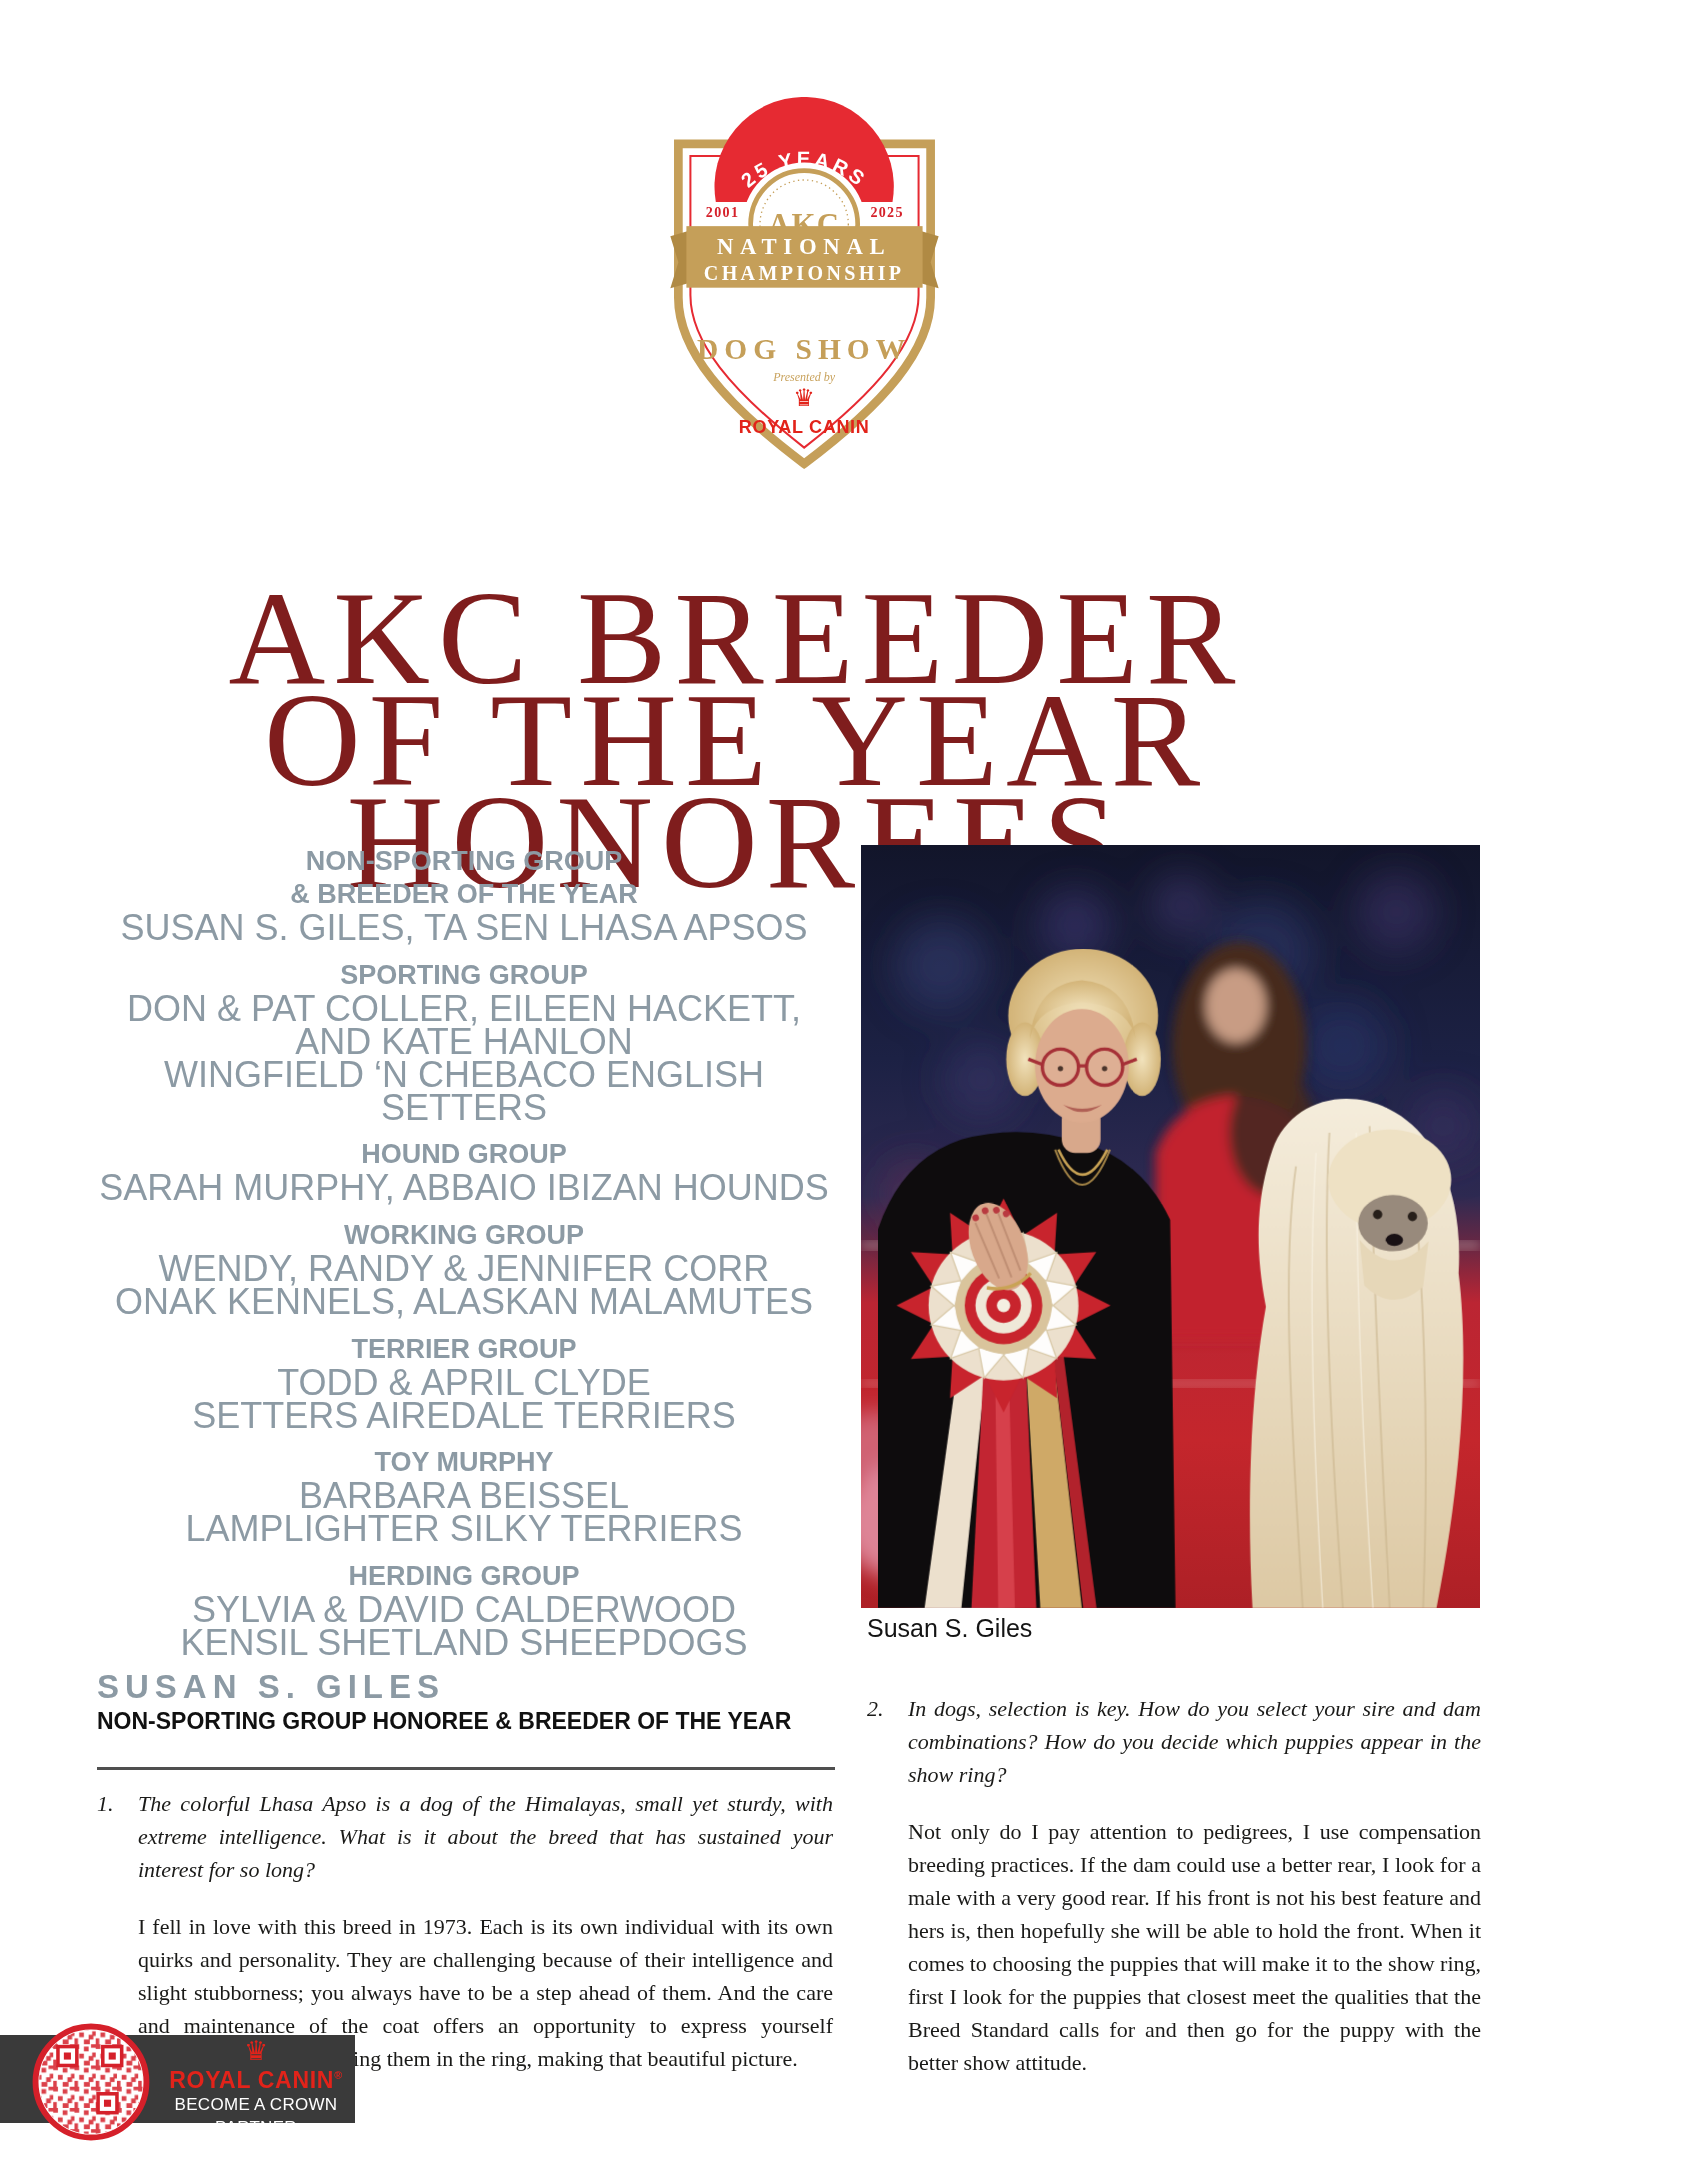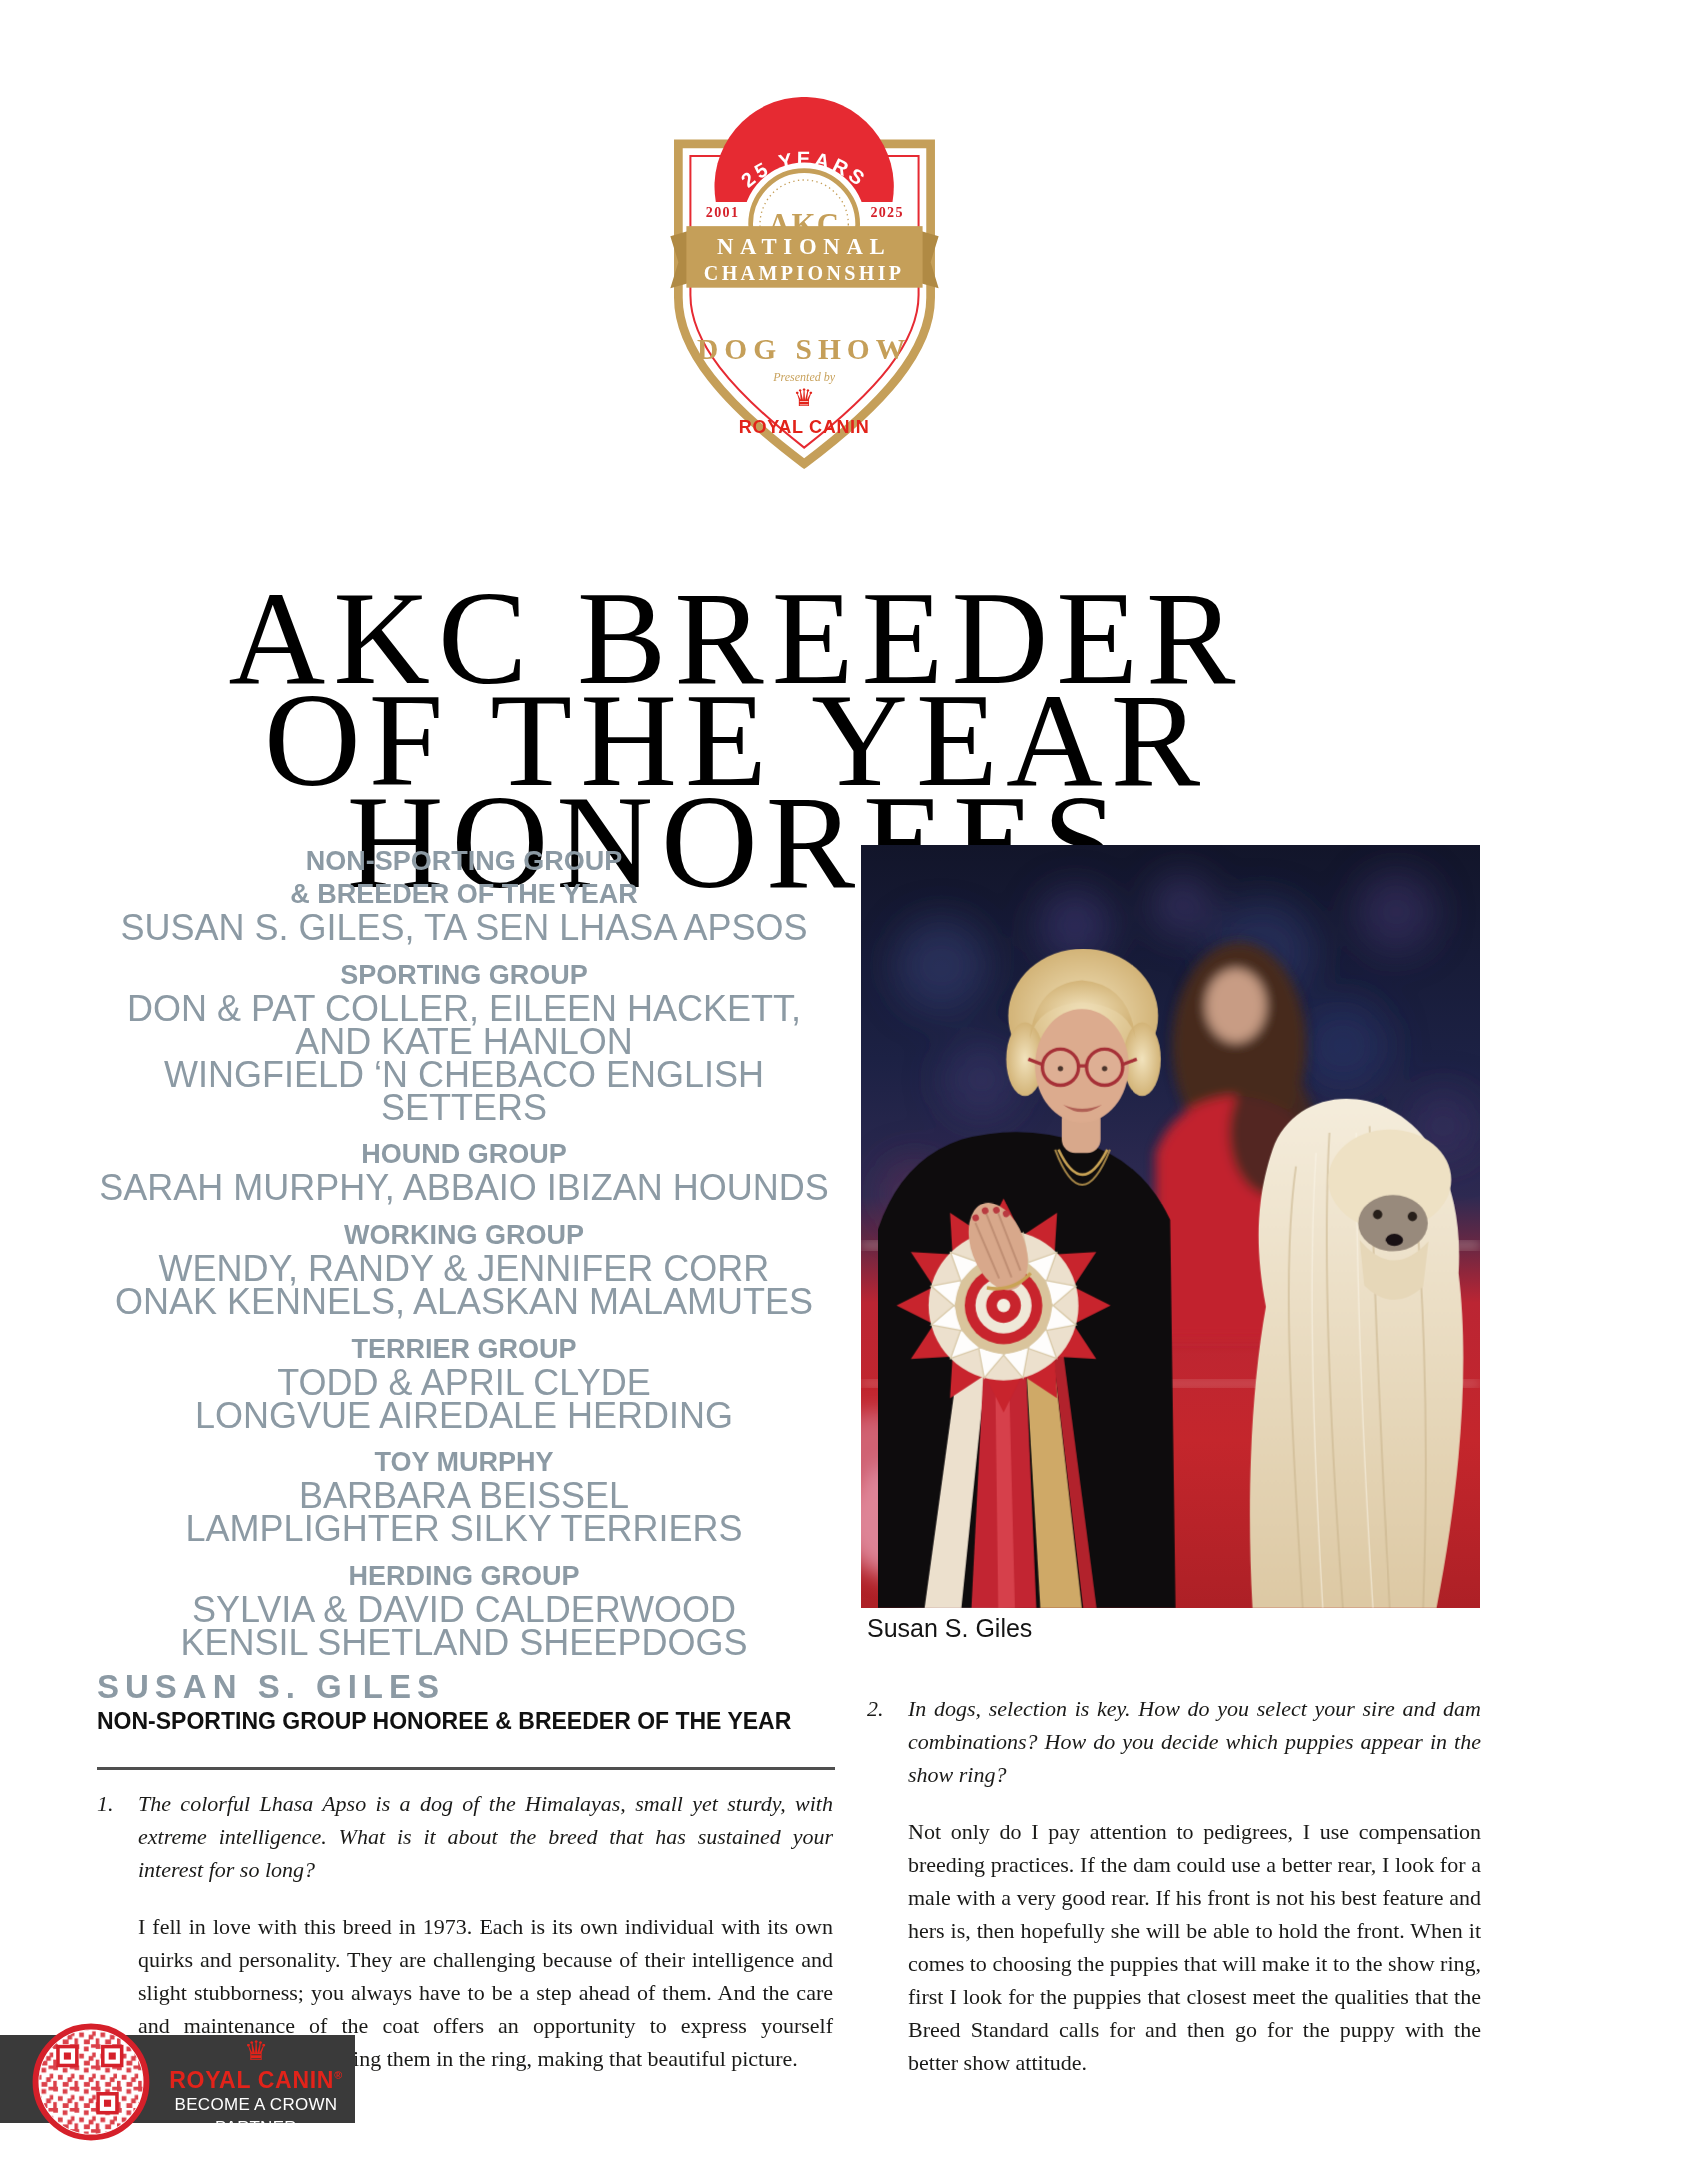--- a/index.html
+++ b/index.html
@@ -4,21 +4,21 @@
 <style>
   html,body{margin:0;padding:0;background:#fff;}
   .page{position:relative;width:1681px;height:2183px;background:#ffffff;overflow:hidden;
         font-family:"Liberation Sans",sans-serif;color:#1d1d1b;}
 
   
   .badge{position:absolute;left:669px;top:97px;width:271px;height:375px;}
 
   
   .title{position:absolute;left:100px;top:497px;width:1272px;text-align:center;
-         font-family:"Liberation Serif",serif;font-weight:400;color:#000000;
+         font-family:"Liberation Serif",serif;font-weight:400;color:#7f1d1d;
          font-size:134px;line-height:102px;letter-spacing:8px;}
   .title span{display:block;}
 
   
   .honorees{position:absolute;left:94px;top:845px;width:740px;text-align:center;
             color:#8c9aa4;}
   .group{margin-bottom:14.7px;}
   .group-heading{font-weight:700;font-size:27px;line-height:33px;}
   .group-name{font-weight:400;font-size:36px;line-height:33px;}
 
@@ -116,21 +116,21 @@
       <div class="group-name">SARAH MURPHY, ABBAIO IBIZAN HOUNDS</div>
     </div>
     <div class="group">
       <div class="group-heading">WORKING GROUP</div>
       <div class="group-name">WENDY, RANDY &amp; JENNIFER CORR</div>
       <div class="group-name">ONAK KENNELS, ALASKAN MALAMUTES</div>
     </div>
     <div class="group">
       <div class="group-heading">TERRIER GROUP</div>
       <div class="group-name">TODD &amp; APRIL CLYDE</div>
-      <div class="group-name">LONGVUE AIREDALE HERDING</div>
+      <div class="group-name">SETTERS AIREDALE TERRIERS</div>
     </div>
     <div class="group">
       <div class="group-heading">TOY MURPHY</div>
       <div class="group-name">BARBARA BEISSEL</div>
       <div class="group-name">LAMPLIGHTER SILKY TERRIERS</div>
     </div>
     <div class="group">
       <div class="group-heading">HERDING GROUP</div>
       <div class="group-name">SYLVIA &amp; DAVID CALDERWOOD</div>
       <div class="group-name">KENSIL SHETLAND SHEEPDOGS</div>

